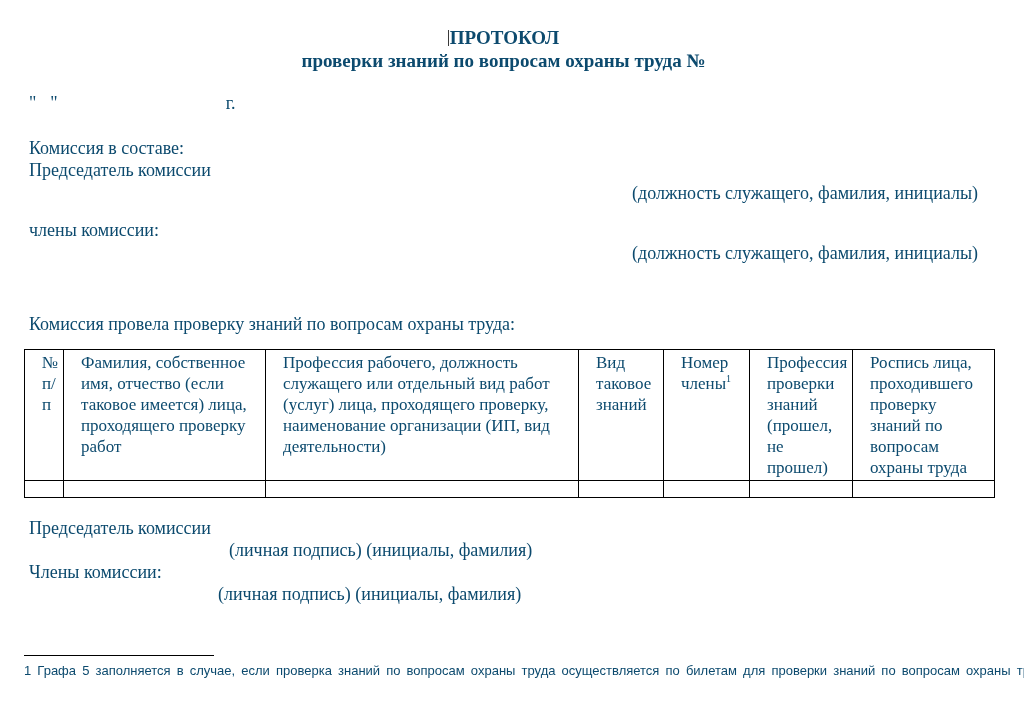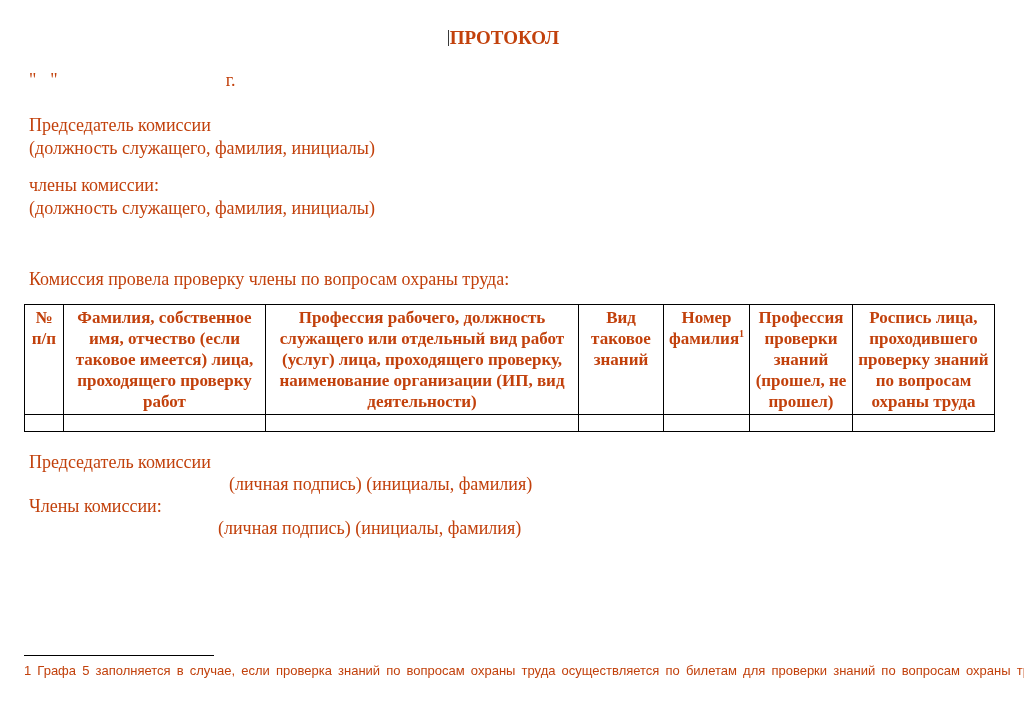--- a/index.html
+++ b/index.html
@@ -1,55 +1,55 @@
 <!DOCTYPE html>
 <html lang="ru"><head>
 <meta charset="utf-8">
 <style>
   * { margin:0; padding:0; box-sizing:border-box; }
   html,body { background:#e9e9e9; }
   .page {
     position:relative;
     width:1024px; height:707px;
     background:#ffffff;
-    color:#c2410c;
+    color:#0c4a6e;
     font-family:"Liberation Serif","DejaVu Serif",serif;
     font-size:18px;
     overflow:hidden;
     margin:0 auto;
   }
   .content { padding:26px 46px 0 29px; }
 
   .title-block { text-align:center; font-weight:bold; font-size:19px; line-height:23px; }
   .title-line { white-space:nowrap; }
   .cursor {
     display:inline-block; width:1px; height:16px;
     background:#3a3a3a; vertical-align:-2px; margin-right:1px;
   }
 
   .date-line { margin-top:20px; font-size:18px; line-height:22px; }
   .date-line .q2 { margin-left:14px; }
   .date-line .year { margin-left:168px; }
 
   .commission-block { margin-top:23px; line-height:22px; }
-  .hint-center { text-align:left; line-height:22px; margin-top:1px; }
+  .hint-center { text-align:right; line-height:22px; margin-top:1px; }
   .members-label { margin-top:15px; line-height:22px; }
 
   .table-intro { margin-top:49px; line-height:22px; }
 
   table.protocol {
     margin-top:14px; margin-left:-5px;
     border-collapse:collapse; table-layout:fixed;
     width:970px;
     font-size:17px;
   }
   table.protocol th, table.protocol td { border:1px solid #000; }
   table.protocol th {
-    font-weight:bold; text-align:center; vertical-align:top;
-    padding:2px 3px; line-height:21px;
+    font-weight:normal; text-align:left; vertical-align:top;
+    padding:2px 17px; line-height:21px;
   }
   table.protocol td.empty-cell { height:17px; }
 
   .sig-block { margin-top:19px; line-height:22px; }
   .sig-hint-1 { padding-left:200px; }
   .sig-hint-2 { padding-left:189px; }
 
   .footnote-area { position:absolute; left:24px; right:24px; top:655px; }
   .footnote-sep { width:190px; border-top:1px solid #000; height:0; margin-bottom:7px; }
   .footnote-text {
@@ -60,53 +60,55 @@
   sup.fn-ref { font-size:10px; line-height:0; }
 </style>
 </head>
 <body>
 
 <div class="page">
   <div class="content">
 
     <div class="title-block">
       <div class="title-line"><span class="cursor"></span><span>ПРОТОКОЛ</span></div>
+      <div>проверки знаний по вопросам охраны труда №</div>
     </div>
 
     <div class="date-line">
       <span class="q1">"</span><span class="q2">"</span><span class="year">г.</span>
     </div>
 
     <div class="commission-block">
+      <div>Комиссия в составе:</div>
       <div>Председатель комиссии</div>
     </div>
     <div class="hint-center">(должность служащего, фамилия, инициалы)</div>
 
     <div class="members-label">члены комиссии:</div>
     <div class="hint-center">(должность служащего, фамилия, инициалы)</div>
 
-    <div class="table-intro">Комиссия провела проверку члены по вопросам охраны труда:</div>
+    <div class="table-intro">Комиссия провела проверку знаний по вопросам охраны труда:</div>
 
     <table class="protocol">
       <colgroup>
         <col style="width:39px">
           <col style="width:202px">
           <col style="width:313px">
         <col style="width:85px">
           <col style="width:86px">
           <col style="width:103px">
         <col style="width:142px">
       </colgroup>
       <thead>
         <tr>
           <th>№ п/п</th>
           <th>Фамилия, собственное имя, отчество (если таковое имеется) лица, проходящего проверку работ</th>
           <th>Профессия рабочего, должность служащего или отдельный вид работ (услуг) лица, проходящего проверку, наименование организации (ИП, вид деятельности)</th>
           <th>Вид таковое знаний</th>
-          <th><span>Номер фамилия</span><sup class="fn-ref">1</sup></th>
+          <th><span>Номер члены</span><sup class="fn-ref">1</sup></th>
           <th>Профессия проверки знаний (прошел, не прошел)</th>
           <th>Роспись лица, проходившего проверку знаний по вопросам охраны труда</th>
         </tr>
       </thead>
       <tbody>
         <tr>
           <td class="empty-cell"></td>
           <td class="empty-cell"></td>
           <td class="empty-cell"></td>
           <td class="empty-cell"></td>

